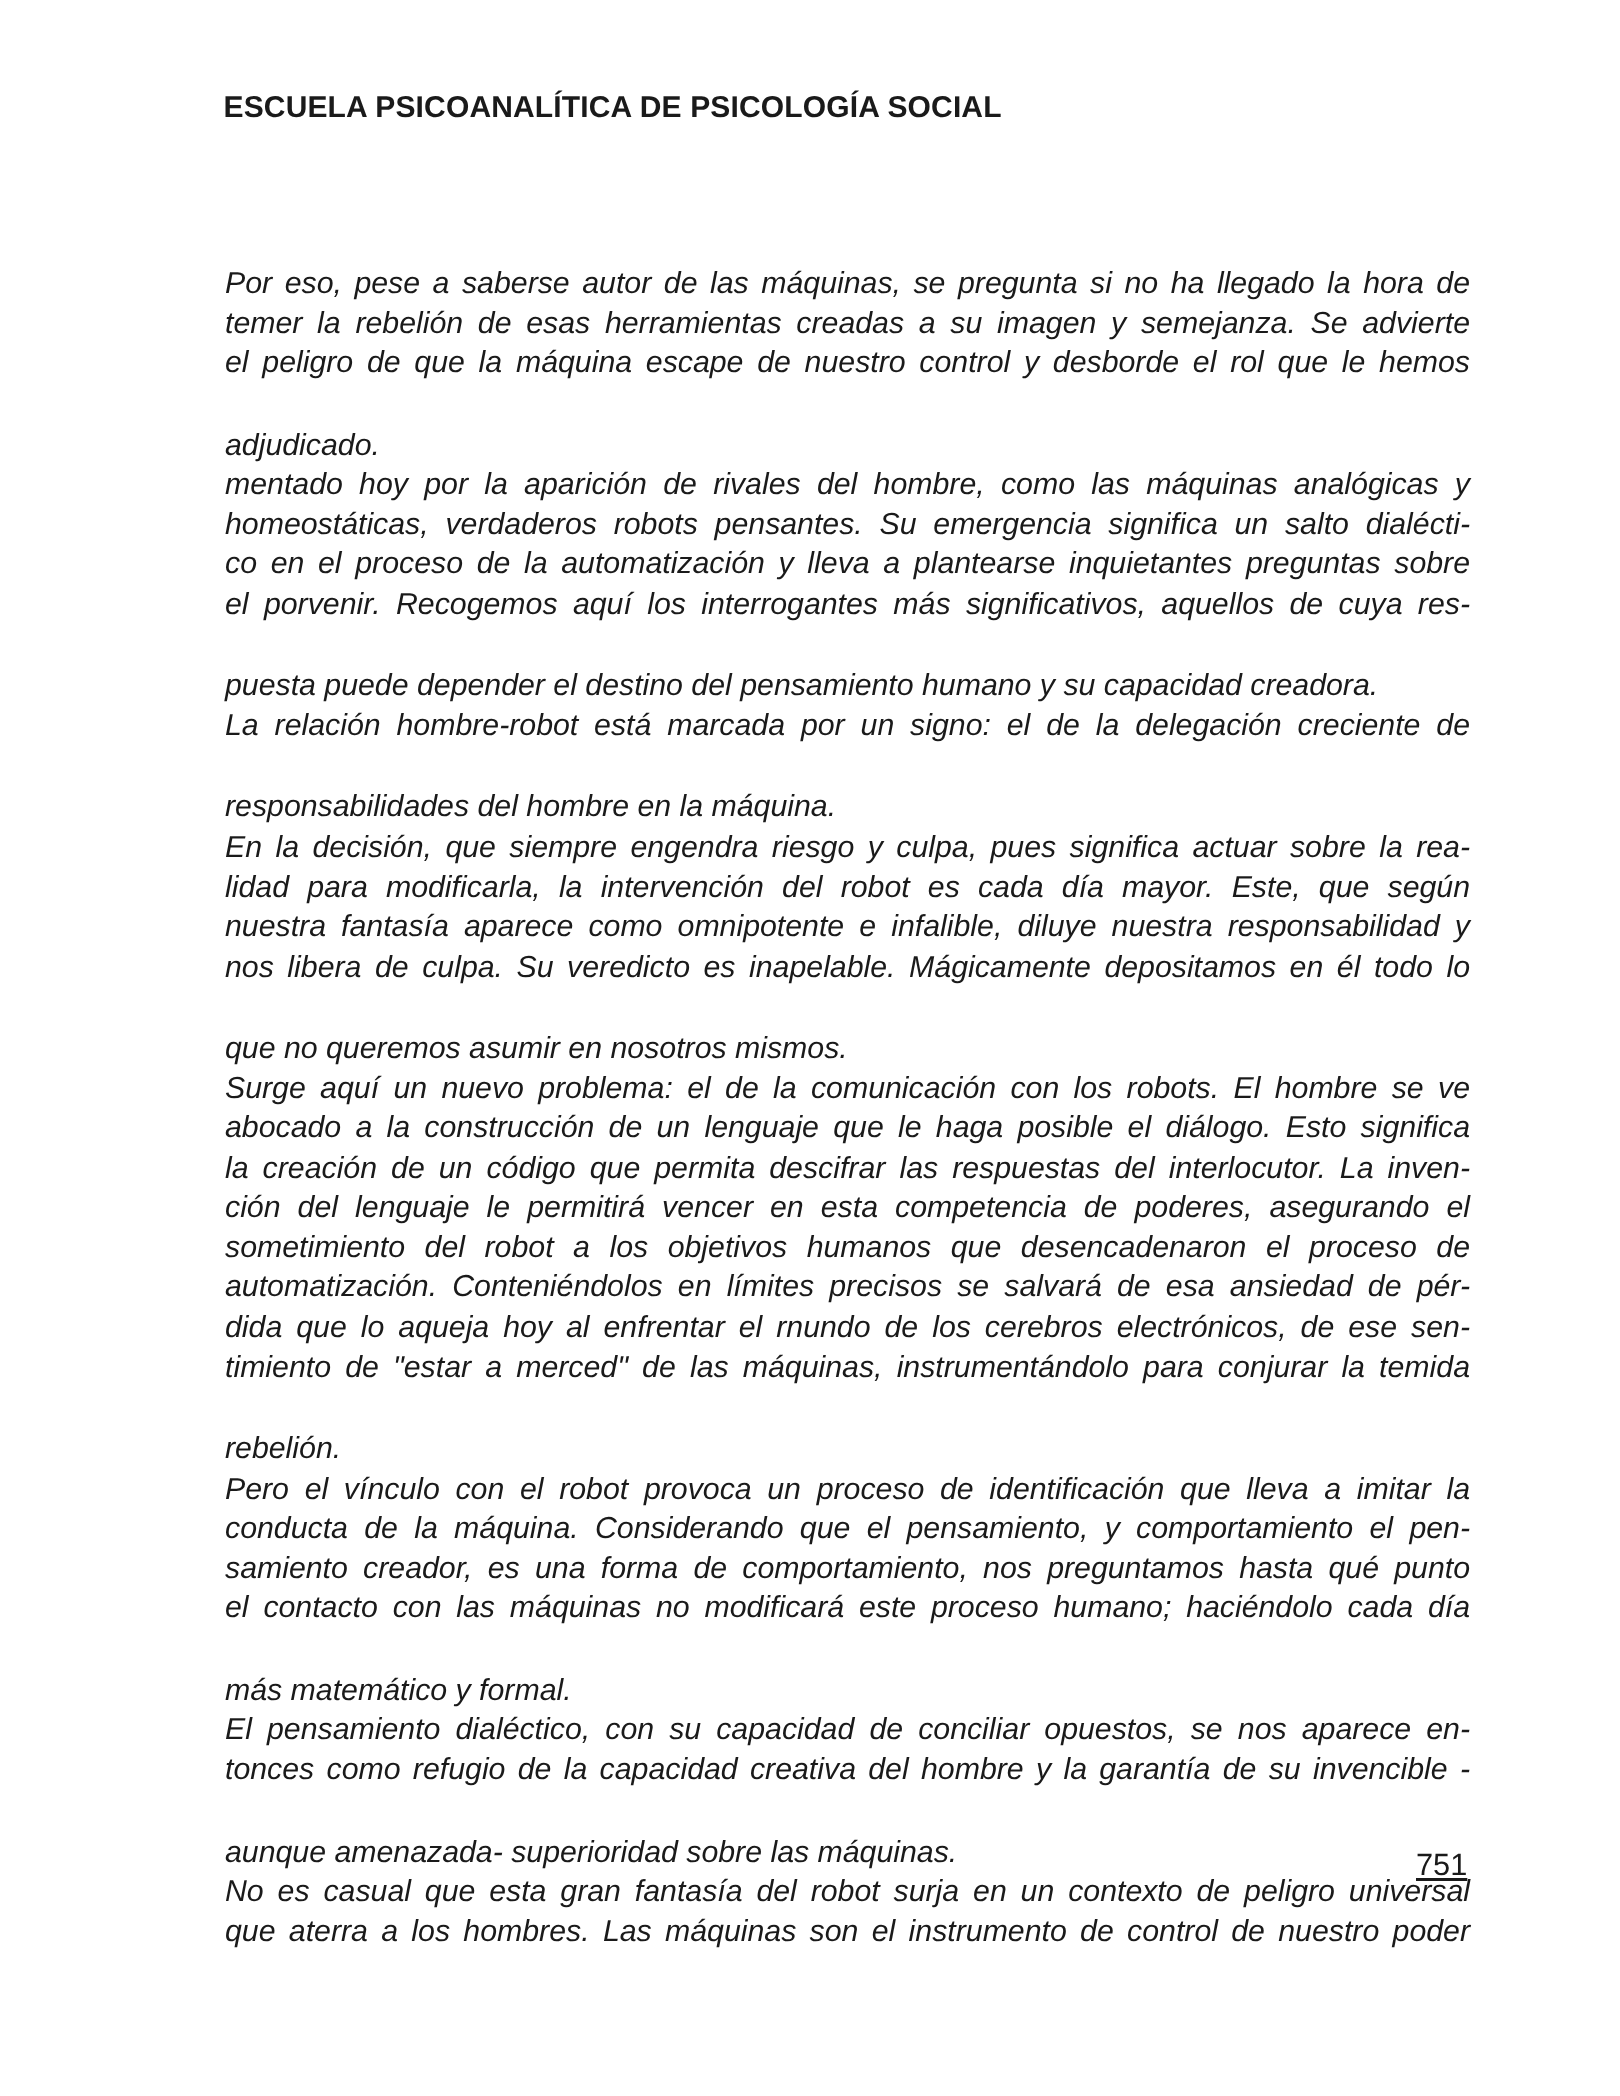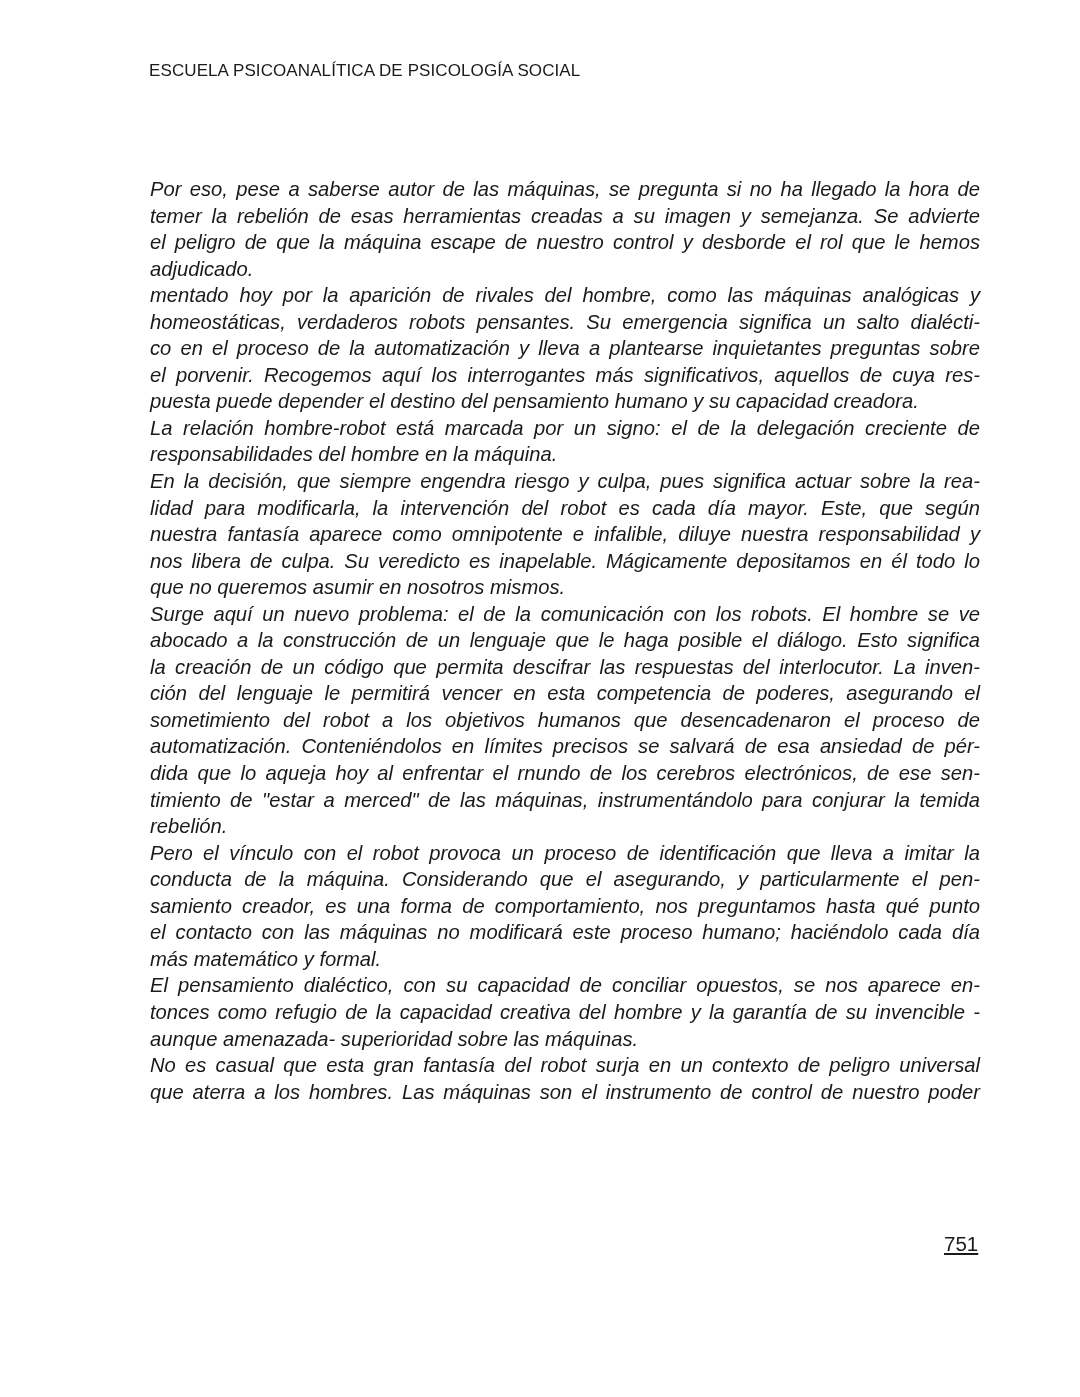--- a/index.html
+++ b/index.html
@@ -1,21 +1,21 @@
 <!DOCTYPE html>
 <html><head>
 <meta charset="utf-8">
 <style>
   html, body { margin: 0; padding: 0; background: #ffffff; }
   body { width: 1080px; height: 1397px; position: relative; overflow: hidden;
          font-family: "Liberation Sans", sans-serif; color: #1a1a1a; }
-  .header { position: absolute; left: 149px; top: 61px; font-size: 17px; letter-spacing: 0.1px; }
+  .header { position: absolute; left: 149px; top: 61px; font-size: 20px; letter-spacing: 0.1px; font-weight: bold; }
   .body-text { position: absolute; left: 150px; top: 176px; width: 830px; font-size: 20.2px; }
   .line { height: 26.55px; line-height: 26.55px; white-space: nowrap; text-align: justify; text-align-last: justify; overflow: visible; font-style: italic; }
-  .line.last { text-align-last: left; }
+  .line.last { text-align-last: left; margin-top: 28px; }
   .page-number { position: absolute; left: 944px; top: 1232px; font-size: 20.5px; text-decoration: underline; }
 </style>
 </head>
 <body>
 
 <div class="header">ESCUELA PSICOANALÍTICA DE PSICOLOGÍA SOCIAL</div>
 
 <div class="body-text">
   <div>
     <div class="line">Por eso, pese a saberse autor de las máquinas, se pregunta si no ha llegado la hora de</div>
@@ -47,21 +47,21 @@
     <div class="line">la creación de un código que permita descifrar las respuestas del interlocutor. La inven-</div>
     <div class="line">ción del lenguaje le permitirá vencer en esta competencia de poderes, asegurando el</div>
     <div class="line">sometimiento del robot a los objetivos humanos que desencadenaron el proceso de</div>
     <div class="line">automatización. Conteniéndolos en límites precisos se salvará de esa ansiedad de pér-</div>
     <div class="line">dida que lo aqueja hoy al enfrentar el rnundo de los cerebros electrónicos, de ese sen-</div>
     <div class="line">timiento de "estar a merced" de las máquinas, instrumentándolo para conjurar la temida</div>
     <div class="line last">rebelión.</div>
   </div>
   <div>
     <div class="line">Pero el vínculo con el robot provoca un proceso de identificación que  lleva a imitar la</div>
-    <div class="line">conducta de la máquina. Considerando que el asegurando, y particularmente el pen-</div>
+    <div class="line">conducta de la máquina. Considerando que el pensamiento, y comportamiento el pen-</div>
     <div class="line">samiento creador, es una forma de comportamiento, nos preguntamos hasta qué punto</div>
     <div class="line">el contacto con las máquinas no modificará este proceso humano; haciéndolo cada día</div>
     <div class="line last">más matemático y formal.</div>
   </div>
   <div>
     <div class="line">El pensamiento dialéctico, con su capacidad de conciliar opuestos, se nos aparece en-</div>
     <div class="line">tonces como refugio de la capacidad creativa del hombre y la garantía de su invencible -</div>
     <div class="line last">aunque amenazada- superioridad sobre las máquinas.</div>
   </div>
   <div>

